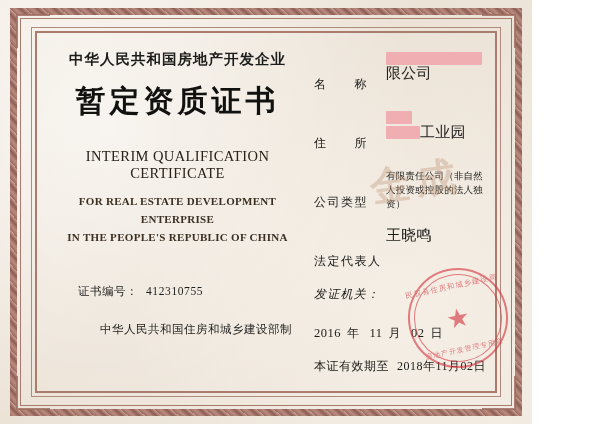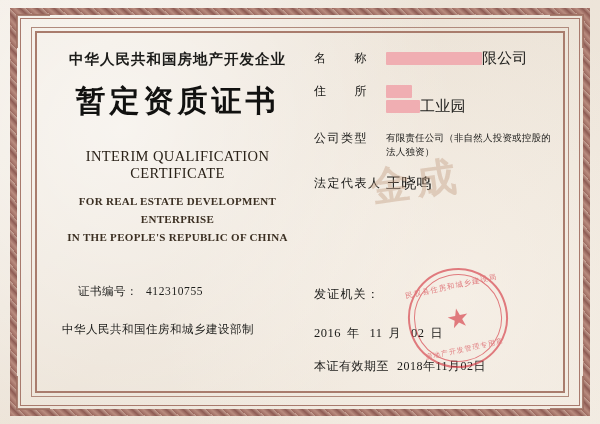--- a/index.html
+++ b/index.html
@@ -8,21 +8,21 @@
   }
   body {
     width: 600px;
     height: 424px;
     background: #ffffff;
     font-family: "Liberation Sans", sans-serif;
     overflow: hidden;
   }
   #certificate {
     position: relative;
-    width: 600px;
+    width: 532px;
     height: 424px;
     background: #efe7dd;
     background-image:
       radial-gradient(circle at 20% 30%, rgba(255,255,255,0.55), rgba(255,255,255,0) 60%),
       radial-gradient(circle at 75% 70%, rgba(250,244,236,0.6), rgba(255,255,255,0) 55%),
       linear-gradient(135deg, #f2ece3 0%, #ece3d7 45%, #f0e9df 100%);
     box-sizing: border-box;
   }
   
   .border-outer {
@@ -124,21 +124,21 @@
   .cert-no-row .val {
     font-family: "Liberation Serif", serif;
     margin-left: 8px;
     letter-spacing: .6px;
   }
   .issuer-line {
     position: absolute;
     left: 22px;
     top: 286px;
     width: 230px;
-    text-align: left;
+    text-align: right;
     font-family: "DejaVu Sans", sans-serif;
     font-size: 11.5px;
     color: #1d1d1b;
     letter-spacing: .5px;
   }
 
   
   .right-col {
     position: absolute;
     left: 274px;
@@ -152,20 +152,21 @@
     margin-bottom: 16px;
   }
   .field .label {
     width: 72px;
     flex: 0 0 72px;
     font-family: "DejaVu Sans", sans-serif;
     font-size: 12px;
     color: #1a1a18;
     letter-spacing: 1.5px;
     white-space: nowrap;
+    margin-top: 26px;
   }
   .field .value {
     flex: 1;
     font-family: "DejaVu Sans", sans-serif;
     font-size: 15px;
     color: #1a1a18;
     line-height: 15px;
     letter-spacing: .2px;
     padding-top: 1px;
   }
@@ -189,20 +190,21 @@
     position: absolute;
     left: 274px;
     top: 250px;
     right: 0;
   }
   .issue-org {
     font-family: "DejaVu Sans", sans-serif;
     font-size: 12px;
     letter-spacing: 1.2px;
     color: #1a1a18;
+    font-style: italic;
   }
   .date-row {
     margin-top: 22px;
     font-family: "DejaVu Sans", sans-serif;
     font-size: 12px;
     color: #1a1a18;
     letter-spacing: .5px;
   }
   .date-row .num {
     font-family: "Liberation Serif", serif;

